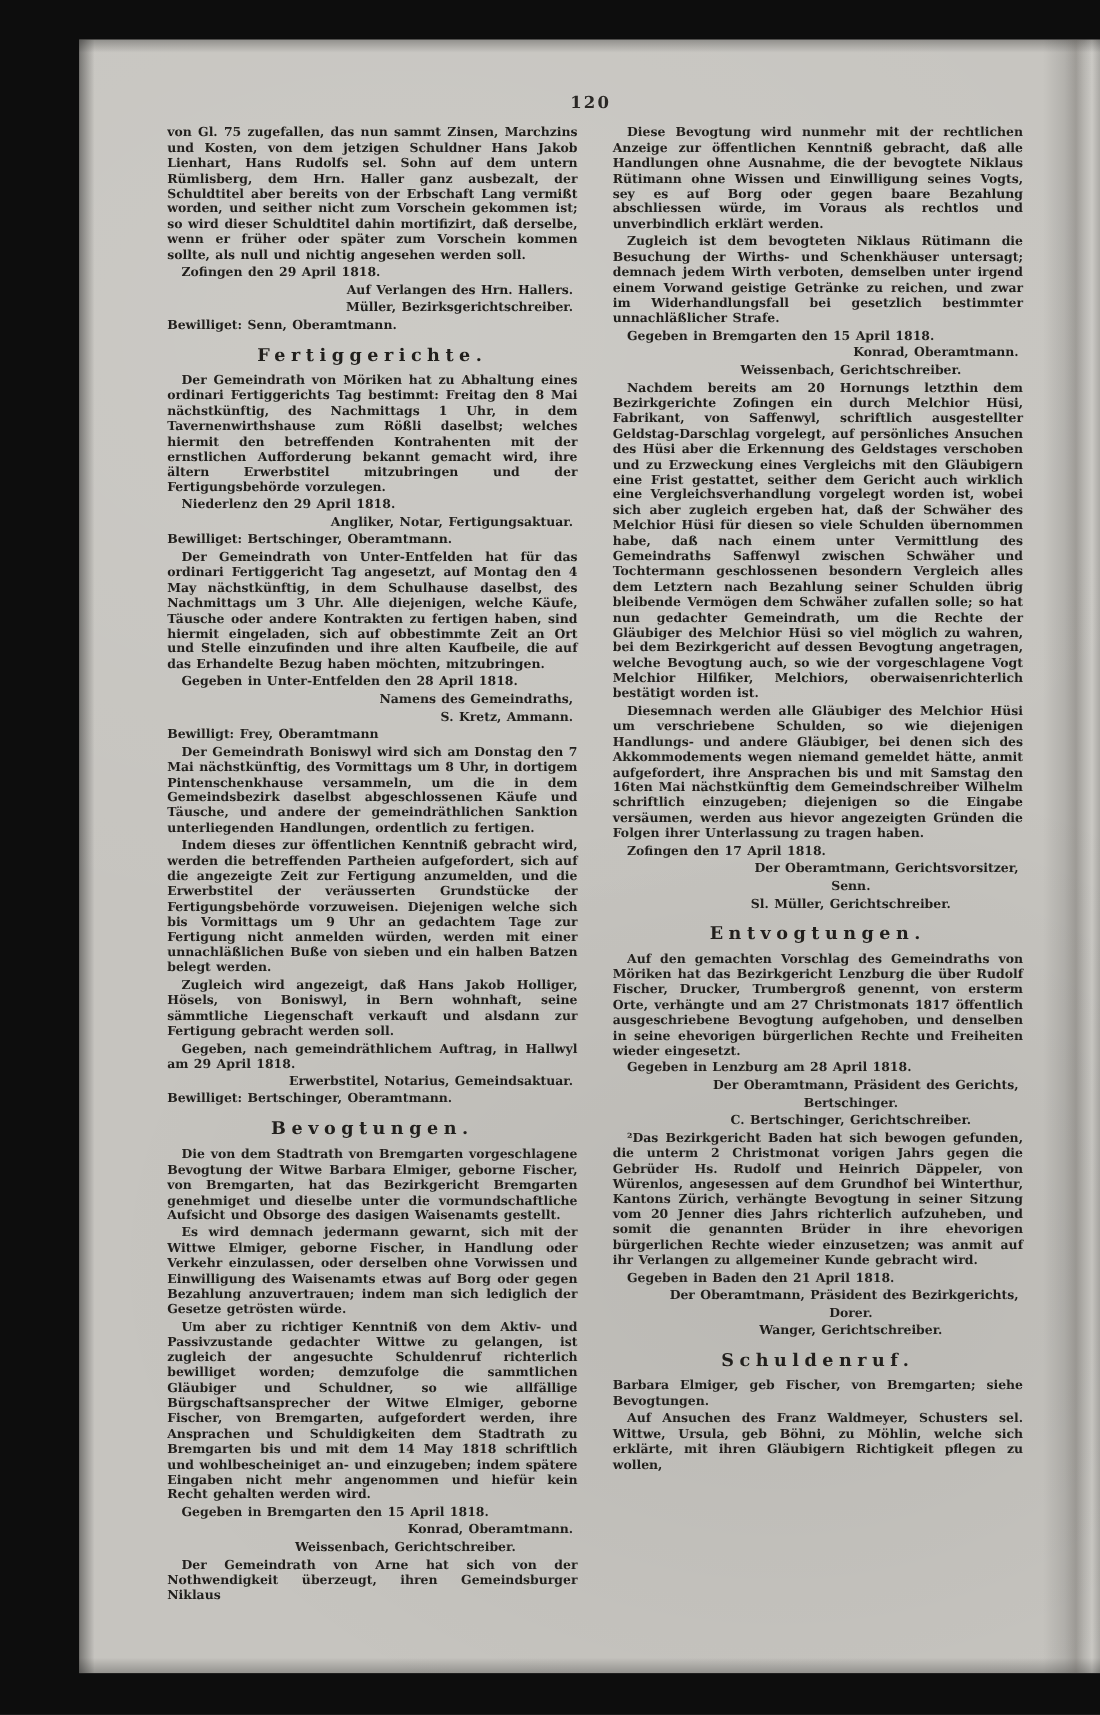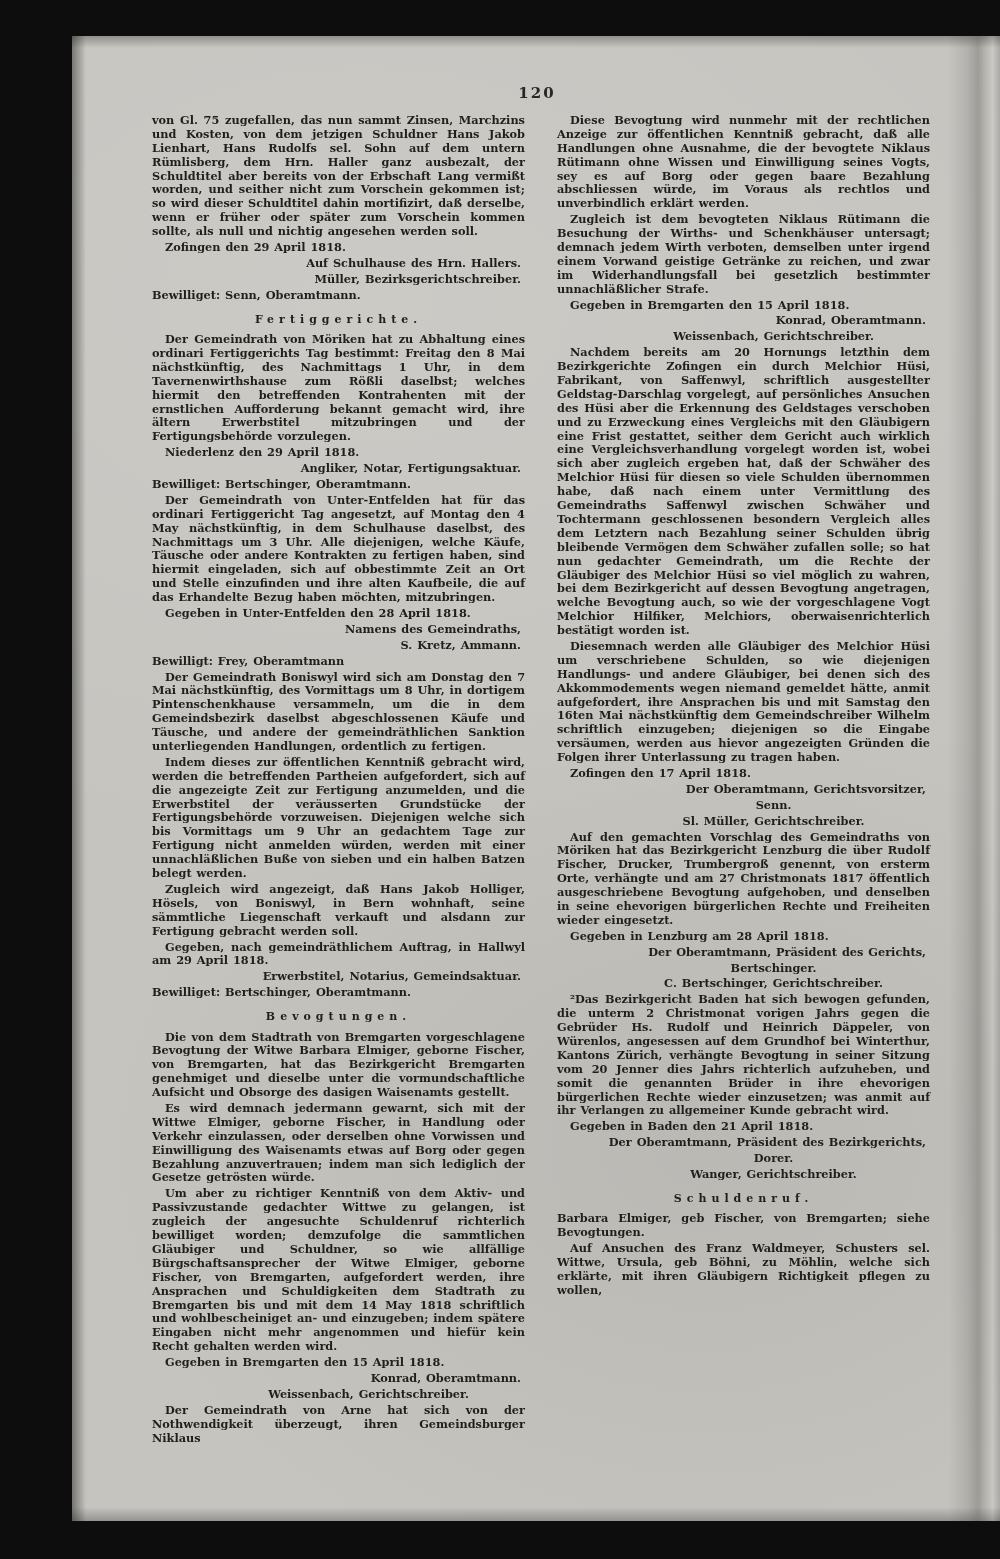--- a/index.html
+++ b/index.html
@@ -54,35 +54,35 @@
     word-spacing:1px;
   }
   .para{text-align:justify;text-indent:13px;hyphens:auto;}
   .para0{text-indent:0;}
   .date{text-indent:13px;}
   .sigr{text-align:right;padding-right:4px;}
   .sigc{text-align:center;padding-left:60px;}
   .sigl{text-align:left;}
   .heading{
     text-align:center;
-    font-size:11px;
+    font-size:16px;
     letter-spacing:5px;
     margin:10px 0 7px 0;
   }
 </style>
 </head>
 <body>
 
 <div class="page">
   <div class="pagenum">120</div>
   <div class="columns">
     <div class="col">
         <div class="block para para0">von Gl. 75 zugefallen, das nun sammt Zinsen, Marchzins und Kosten, von dem jetzigen Schuldner Hans Jakob Lienhart, Hans Rudolfs sel. Sohn auf dem untern Rümlisberg, dem Hrn. Haller ganz ausbezalt, der Schuldtitel aber bereits von der Erbschaft Lang vermißt worden, und seither nicht zum Vorschein gekommen ist; so wird dieser Schuldtitel dahin mortifizirt, daß derselbe, wenn er früher oder später zum Vorschein kommen sollte, als null und nichtig angesehen werden soll.</div>
         <div class="block date">Zofingen den 29 April 1818.</div>
-        <div class="block sigr">Auf Schulhause des Hrn. Hallers.</div>
+        <div class="block sigr">Auf Verlangen des Hrn. Hallers.</div>
         <div class="block sigr">Müller, Bezirksgerichtschreiber.</div>
         <div class="block sigl">Bewilliget: Senn, Oberamtmann.</div>
         <div class="block heading">Fertiggerichte.</div>
         <div class="block para">Der Gemeindrath von Möriken hat zu Abhaltung eines ordinari Fertiggerichts Tag bestimmt: Freitag den 8 Mai nächstkünftig, des Nachmittags 1 Uhr, in dem Tavernenwirthshause zum Rößli daselbst; welches hiermit den betreffenden Kontrahenten mit der ernstlichen Aufforderung bekannt gemacht wird, ihre ältern Erwerbstitel mitzubringen und der Fertigungsbehörde vorzulegen.</div>
         <div class="block date">Niederlenz den 29 April 1818.</div>
         <div class="block sigr">Angliker, Notar, Fertigungsaktuar.</div>
         <div class="block sigl">Bewilliget: Bertschinger, Oberamtmann.</div>
         <div class="block para">Der Gemeindrath von Unter-Entfelden hat für das ordinari Fertiggericht Tag angesetzt, auf Montag den 4 May nächstkünftig, in dem Schulhause daselbst, des Nachmittags um 3 Uhr. Alle diejenigen, welche Käufe, Täusche oder andere Kontrakten zu fertigen haben, sind hiermit eingeladen, sich auf obbestimmte Zeit an Ort und Stelle einzufinden und ihre alten Kaufbeile, die auf das Erhandelte Bezug haben möchten, mitzubringen.</div>
         <div class="block date">Gegeben in Unter-Entfelden den 28 April 1818.</div>
         <div class="block sigr">Namens des Gemeindraths,</div>
@@ -108,20 +108,21 @@
         <div class="block para">Zugleich ist dem bevogteten Niklaus Rütimann die Besuchung der Wirths- und Schenkhäuser untersagt; demnach jedem Wirth verboten, demselben unter irgend einem Vorwand geistige Getränke zu reichen, und zwar im Widerhandlungsfall bei gesetzlich bestimmter unnachläßlicher Strafe.</div>
         <div class="block date">Gegeben in Bremgarten den 15 April 1818.</div>
         <div class="block sigr">Konrad, Oberamtmann.</div>
         <div class="block sigc">Weissenbach, Gerichtschreiber.</div>
         <div class="block para">Nachdem bereits am 20 Hornungs letzthin dem Bezirkgerichte Zofingen ein durch Melchior Hüsi, Fabrikant, von Saffenwyl, schriftlich ausgestellter Geldstag-Darschlag vorgelegt, auf persönliches Ansuchen des Hüsi aber die Erkennung des Geldstages verschoben und zu Erzweckung eines Vergleichs mit den Gläubigern eine Frist gestattet, seither dem Gericht auch wirklich eine Vergleichsverhandlung vorgelegt worden ist, wobei sich aber zugleich ergeben hat, daß der Schwäher des Melchior Hüsi für diesen so viele Schulden übernommen habe, daß nach einem unter Vermittlung des Gemeindraths Saffenwyl zwischen Schwäher und Tochtermann geschlossenen besondern Vergleich alles dem Letztern nach Bezahlung seiner Schulden übrig bleibende Vermögen dem Schwäher zufallen solle; so hat nun gedachter Gemeindrath, um die Rechte der Gläubiger des Melchior Hüsi so viel möglich zu wahren, bei dem Bezirkgericht auf dessen Bevogtung angetragen, welche Bevogtung auch, so wie der vorgeschlagene Vogt Melchior Hilfiker, Melchiors, oberwaisenrichterlich bestätigt worden ist.</div>
         <div class="block para">Diesemnach werden alle Gläubiger des Melchior Hüsi um verschriebene Schulden, so wie diejenigen Handlungs- und andere Gläubiger, bei denen sich des Akkommodements wegen niemand gemeldet hätte, anmit aufgefordert, ihre Ansprachen bis und mit Samstag den 16ten Mai nächstkünftig dem Gemeindschreiber Wilhelm schriftlich einzugeben; diejenigen so die Eingabe versäumen, werden aus hievor angezeigten Gründen die Folgen ihrer Unterlassung zu tragen haben.</div>
         <div class="block date">Zofingen den 17 April 1818.</div>
         <div class="block sigr">Der Oberamtmann, Gerichtsvorsitzer,</div>
         <div class="block sigc">Senn.</div>
         <div class="block sigc">Sl. Müller, Gerichtschreiber.</div>
+        <div class="block heading">Entvogtungen.</div>
         <div class="block para">Auf den gemachten Vorschlag des Gemeindraths von Möriken hat das Bezirkgericht Lenzburg die über Rudolf Fischer, Drucker, Trumbergroß genennt, von ersterm Orte, verhängte und am 27 Christmonats 1817 öffentlich ausgeschriebene Bevogtung aufgehoben, und denselben in seine ehevorigen bürgerlichen Rechte und Freiheiten wieder eingesetzt.</div>
         <div class="block date">Gegeben in Lenzburg am 28 April 1818.</div>
         <div class="block sigr">Der Oberamtmann, Präsident des Gerichts,</div>
         <div class="block sigc">Bertschinger.</div>
         <div class="block sigc">C. Bertschinger, Gerichtschreiber.</div>
         <div class="block para">²Das Bezirkgericht Baden hat sich bewogen gefunden, die unterm 2 Christmonat vorigen Jahrs gegen die Gebrüder Hs. Rudolf und Heinrich Däppeler, von Würenlos, angesessen auf dem Grundhof bei Winterthur, Kantons Zürich, verhängte Bevogtung in seiner Sitzung vom 20 Jenner dies Jahrs richterlich aufzuheben, und somit die genannten Brüder in ihre ehevorigen bürgerlichen Rechte wieder einzusetzen; was anmit auf ihr Verlangen zu allgemeiner Kunde gebracht wird.</div>
         <div class="block date">Gegeben in Baden den 21 April 1818.</div>
         <div class="block sigr">Der Oberamtmann, Präsident des Bezirkgerichts,</div>
         <div class="block sigc">Dorer.</div>
         <div class="block sigc">Wanger, Gerichtschreiber.</div>

